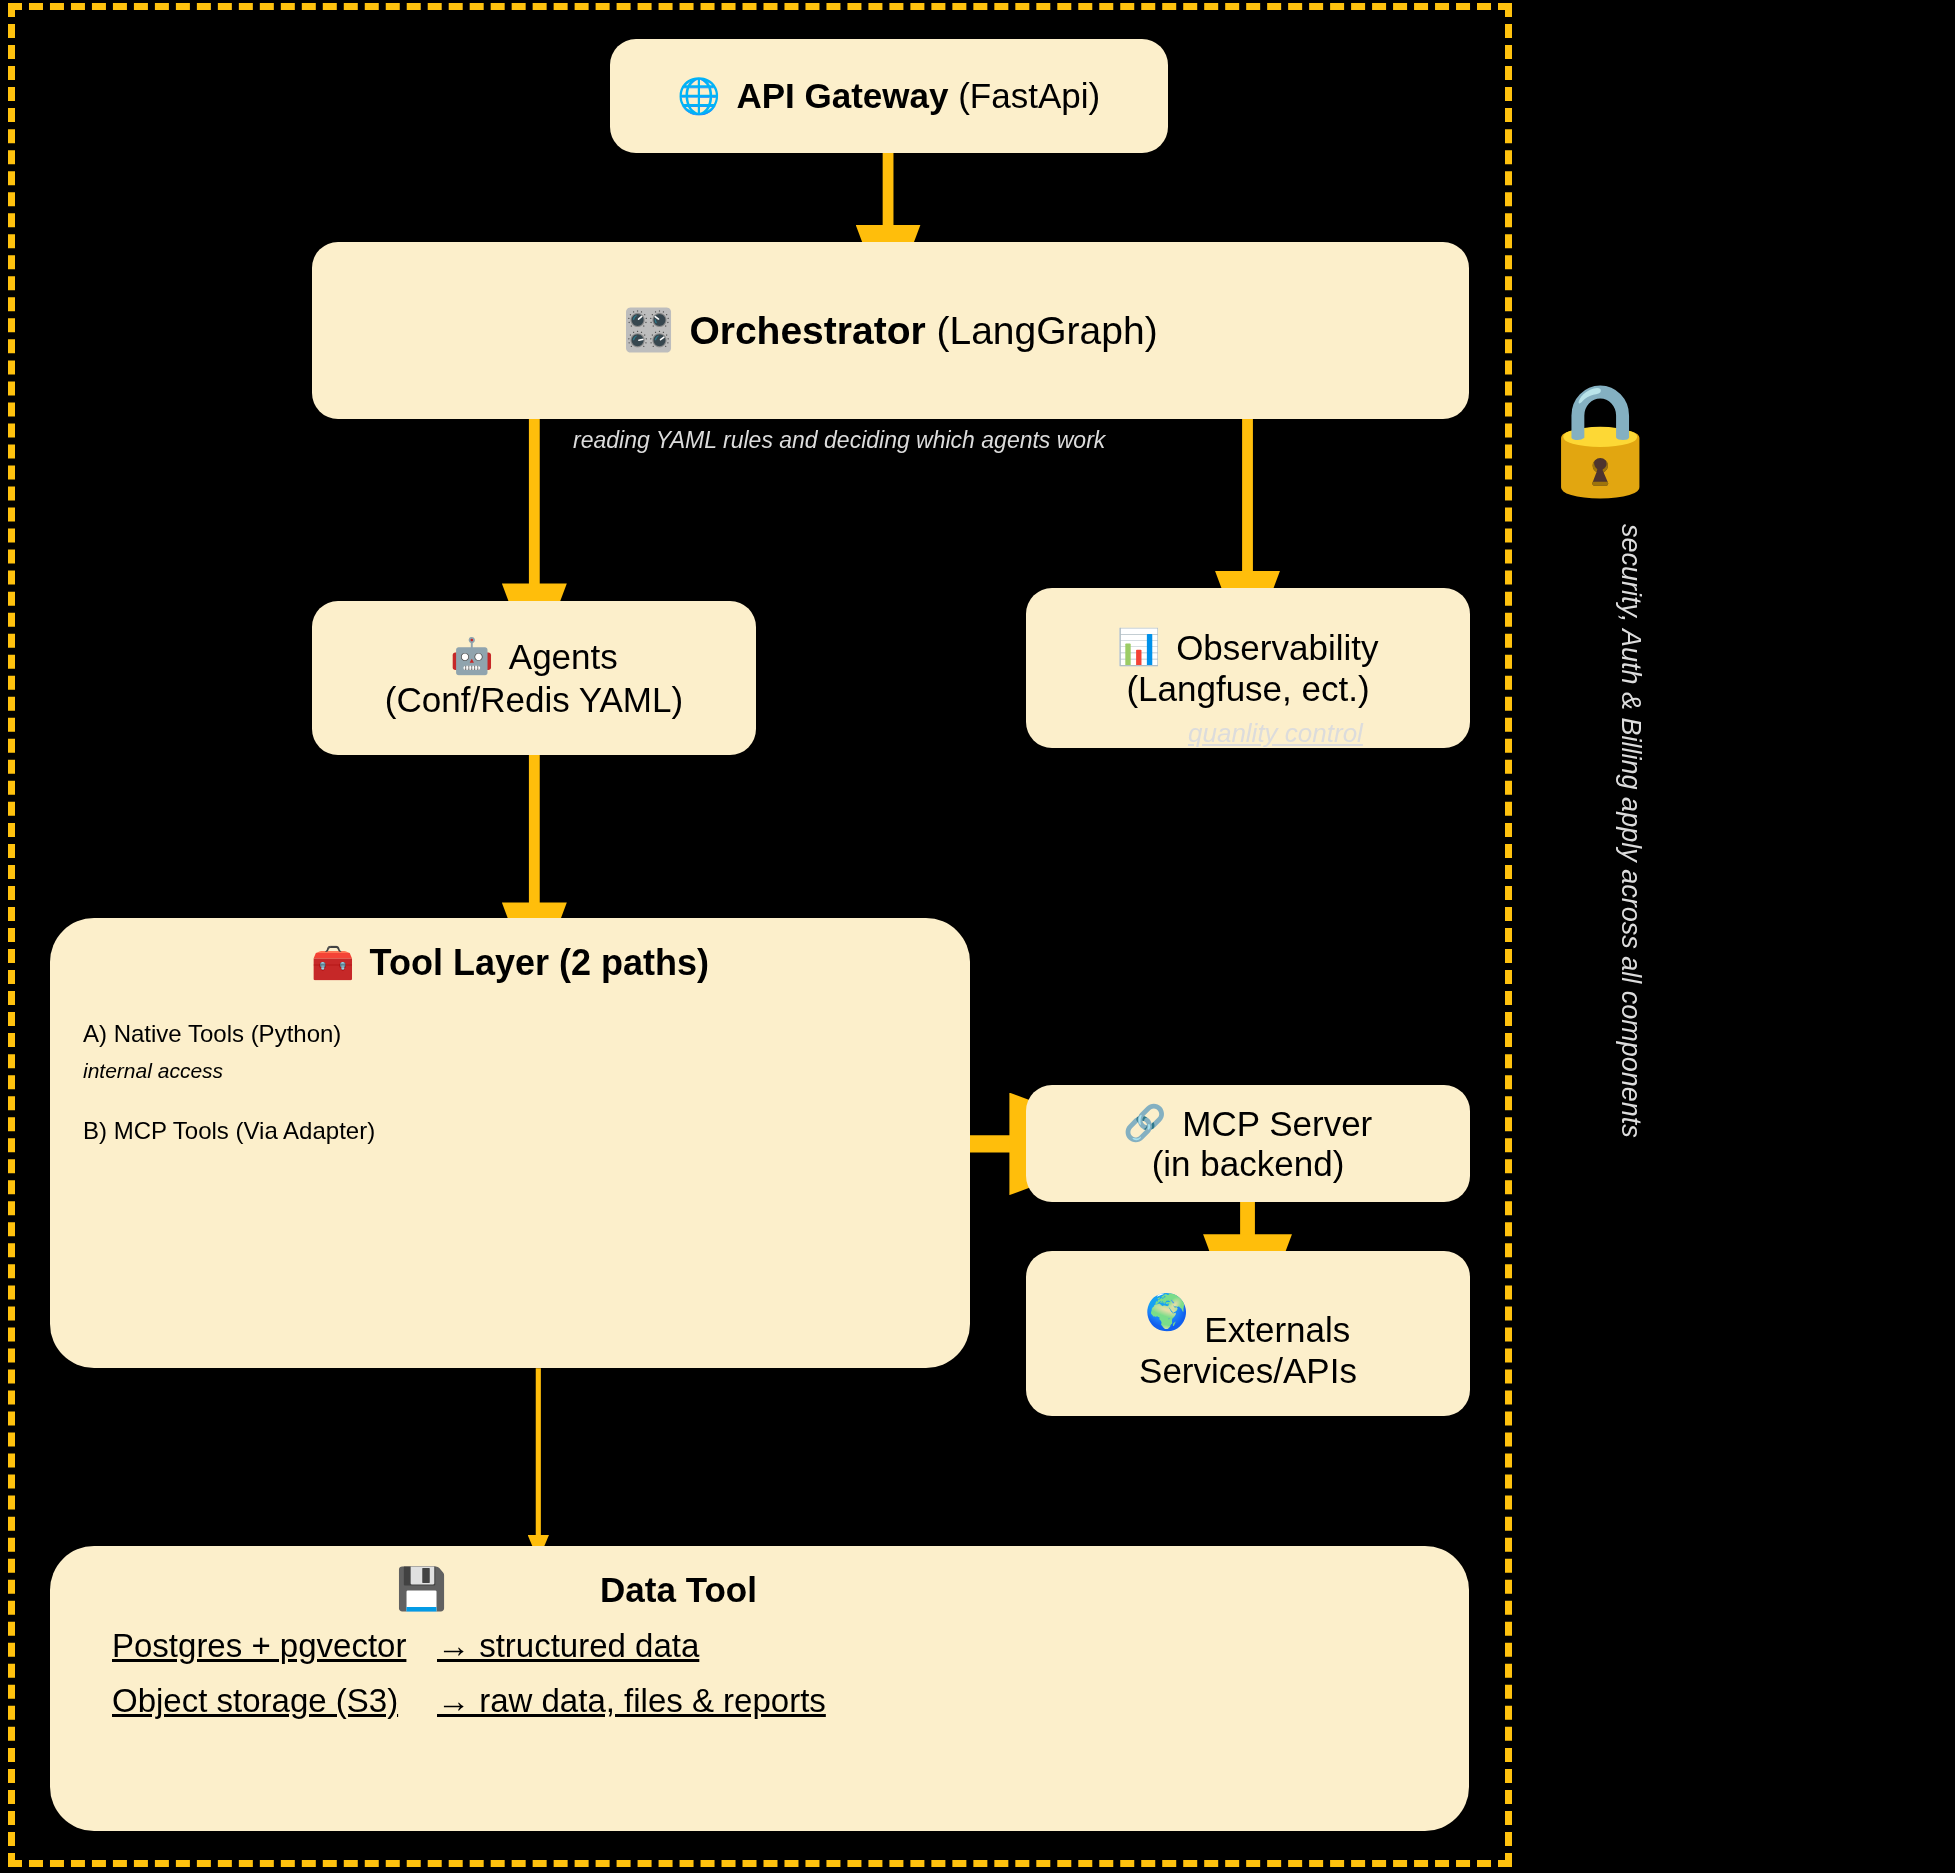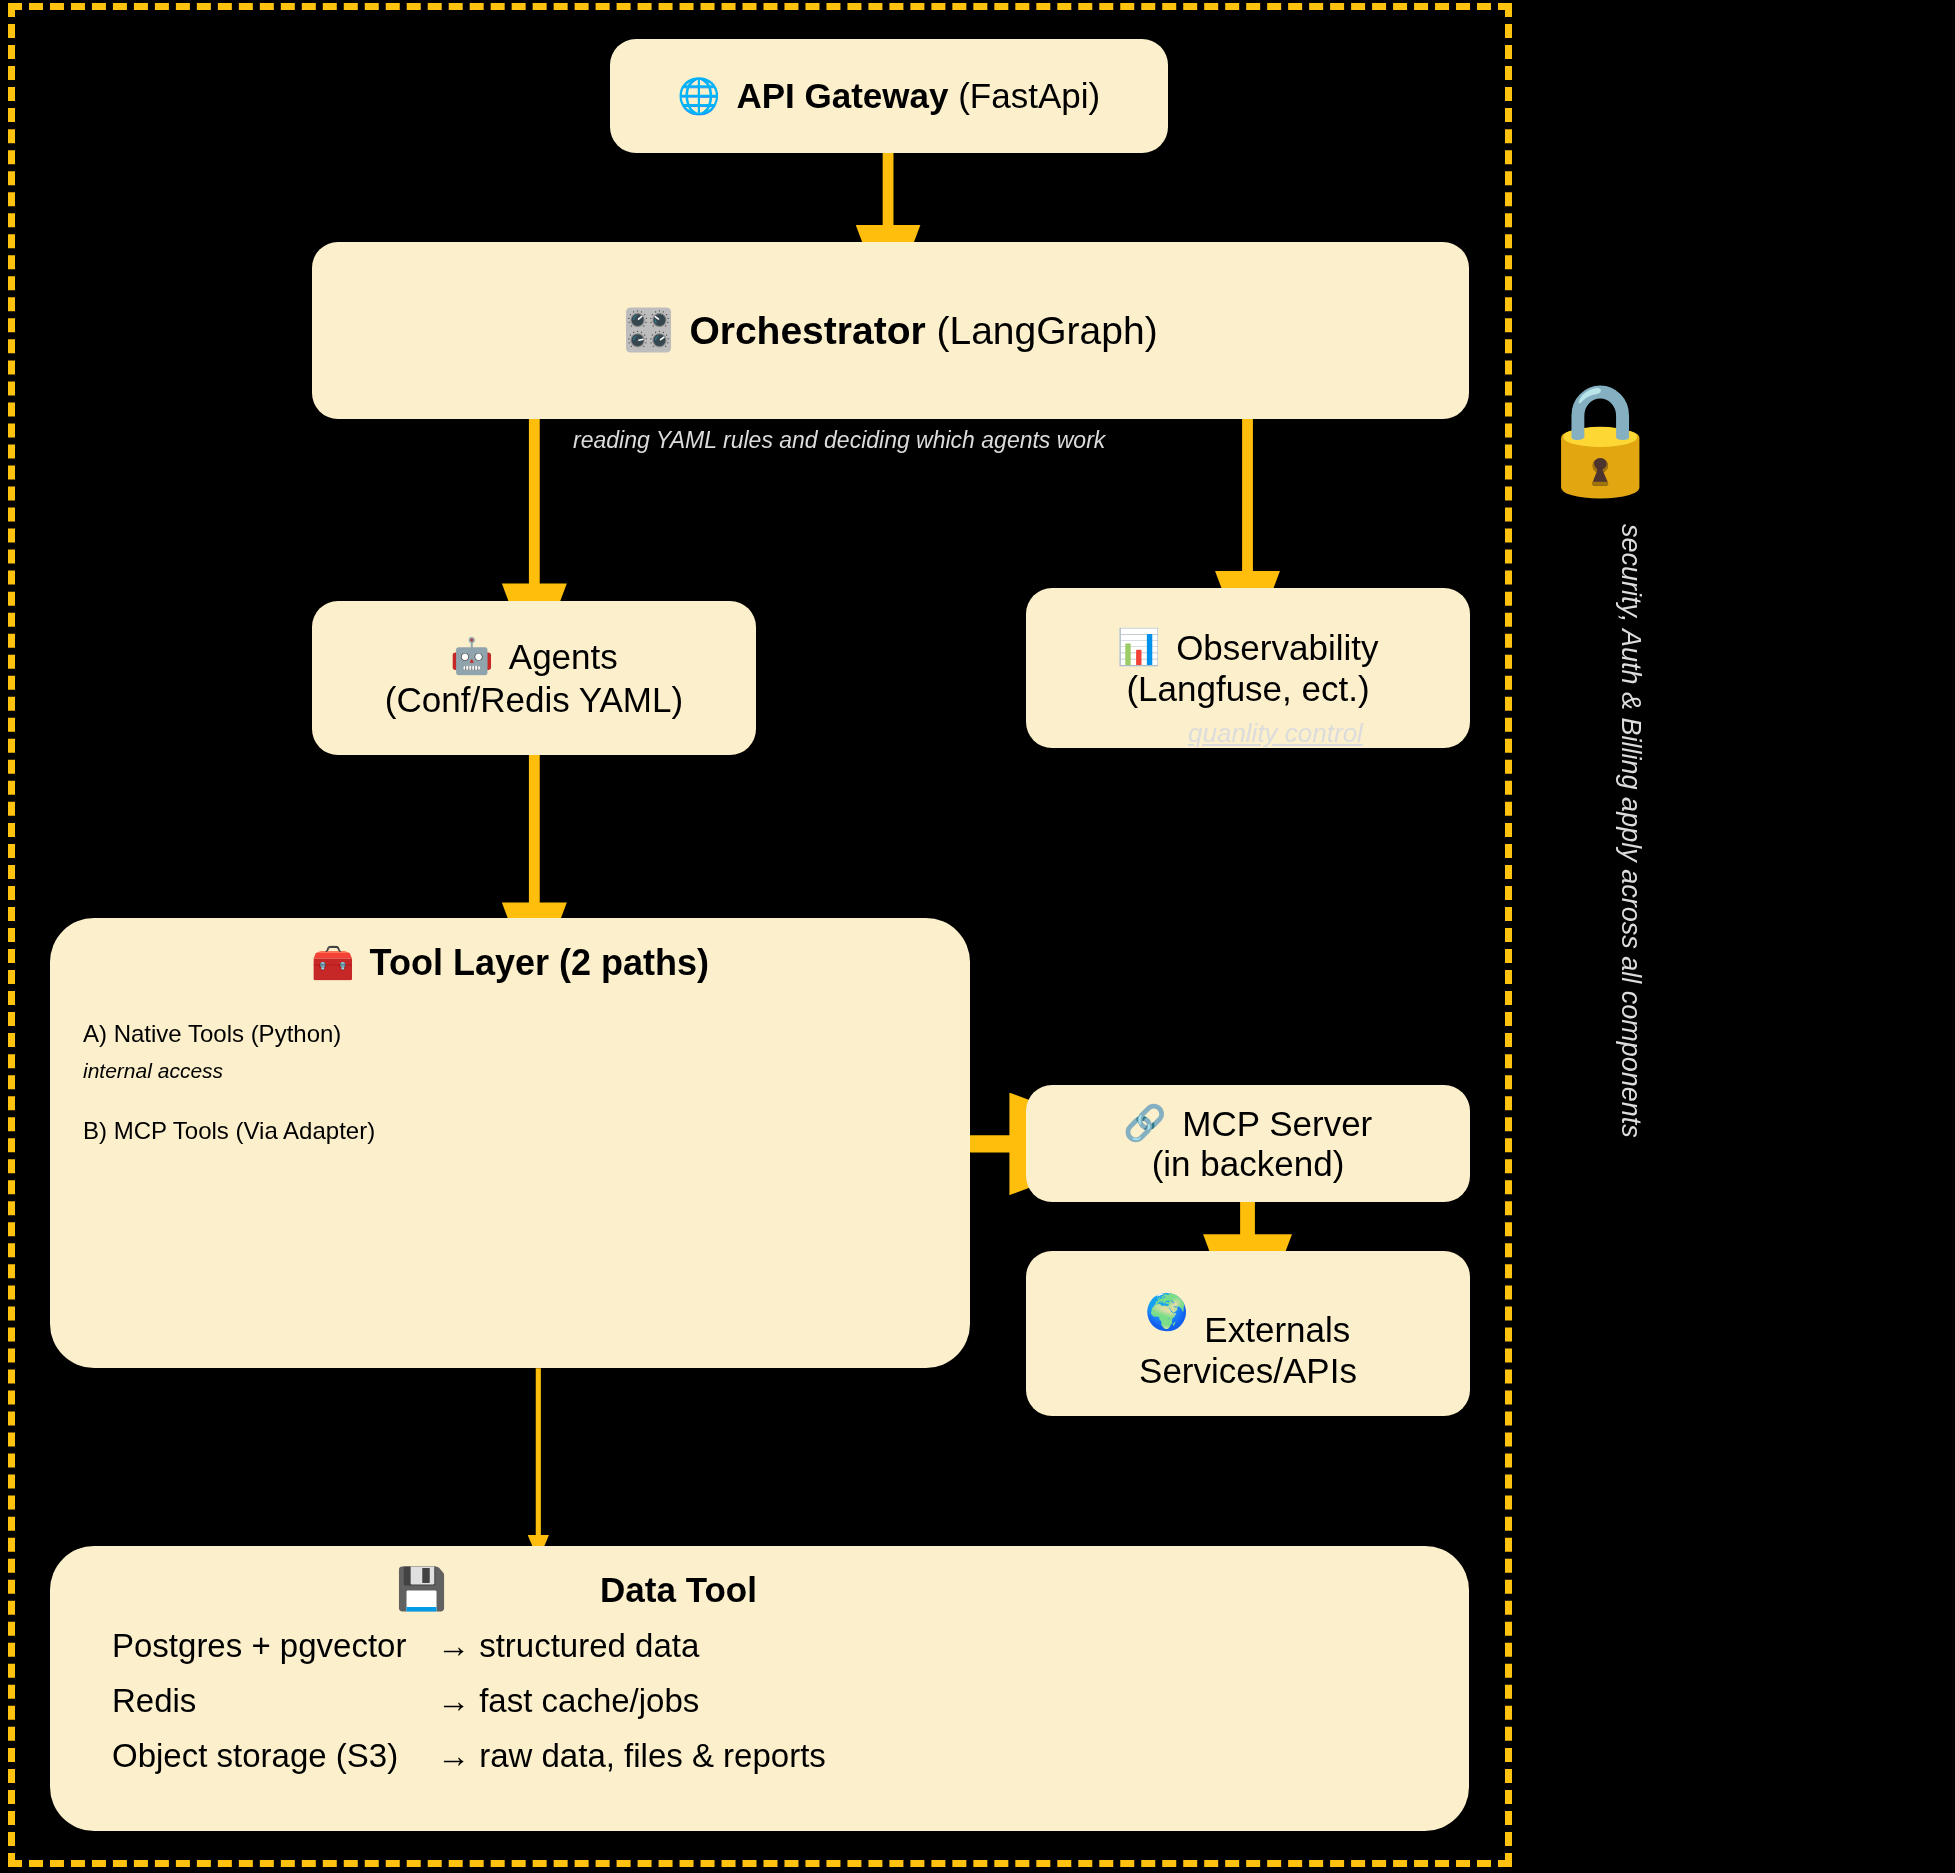--- a/index.html
+++ b/index.html
@@ -134,21 +134,21 @@
   #data-layer .dl-head {
     display: flex; align-items: center; margin-top: 23px;
     padding-left: 346px; gap: 0;
   }
   #data-layer .dl-head .emoji { font-size: 41px; }
   #data-layer .dl-head .node-title {
     font-size: 35px; font-weight: 700; margin-left: 153px;
   }
   .dl-row {
     display: flex; align-items: baseline; margin-top: 17px;
-    font-size: 33px; font-weight: 400; padding-left: 62px;
+    font-size: 33px; font-weight: 400; padding-left: 62px; text-decoration: underline;
   }
   .dl-row .dl-left  { width: 325px; white-space: nowrap; }
   .dl-row .dl-right { white-space: nowrap; }
 
   
   .conn { position: absolute; pointer-events: none; }
 
   
   .edge-label {
     position: absolute;
@@ -277,24 +277,20 @@
   <div class="dl-head">
     <span class="emoji">💾</span>
     <span class="node-title">Data Tool</span>
   </div>
 
   <div class="dl-row">
     <span class="dl-left">Postgres + pgvector</span>
     <span class="dl-right">→ structured data</span>
   </div>
   <div class="dl-row">
-    <span class="dl-left">Redis</span>
-    <span class="dl-right">→ fast cache/jobs</span>
-  </div>
-  <div class="dl-row">
     <span class="dl-left">Object storage (S3)</span>
     <span class="dl-right">→ raw data, files &amp; reports</span>
   </div>
 </div>
 
 <div id="lock-icon">🔒</div>
 <div id="security-note">security, Auth &amp; Billing apply across all components</div>
 
 
 </body></html>

